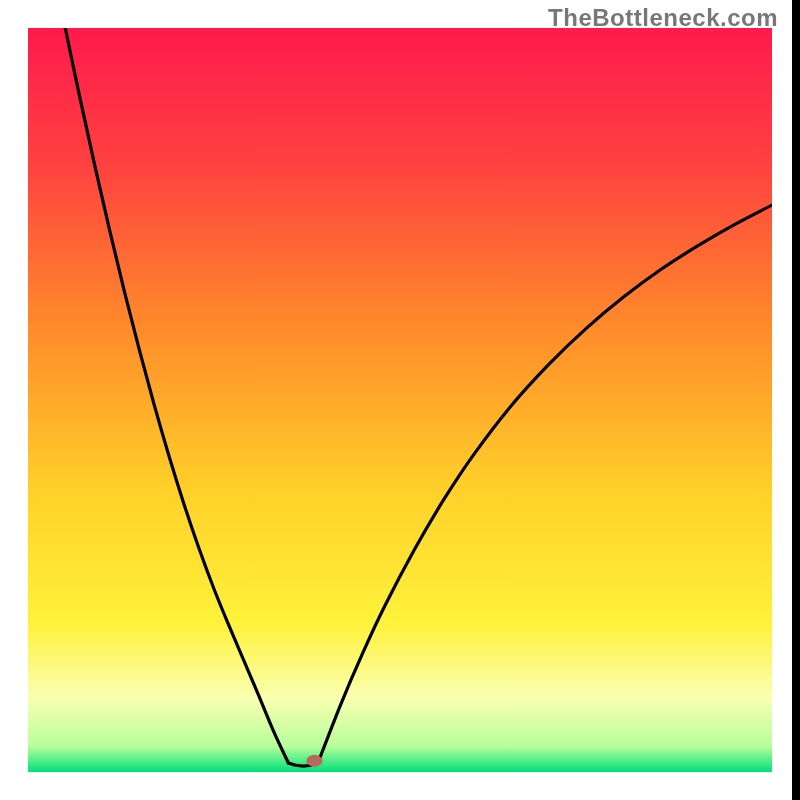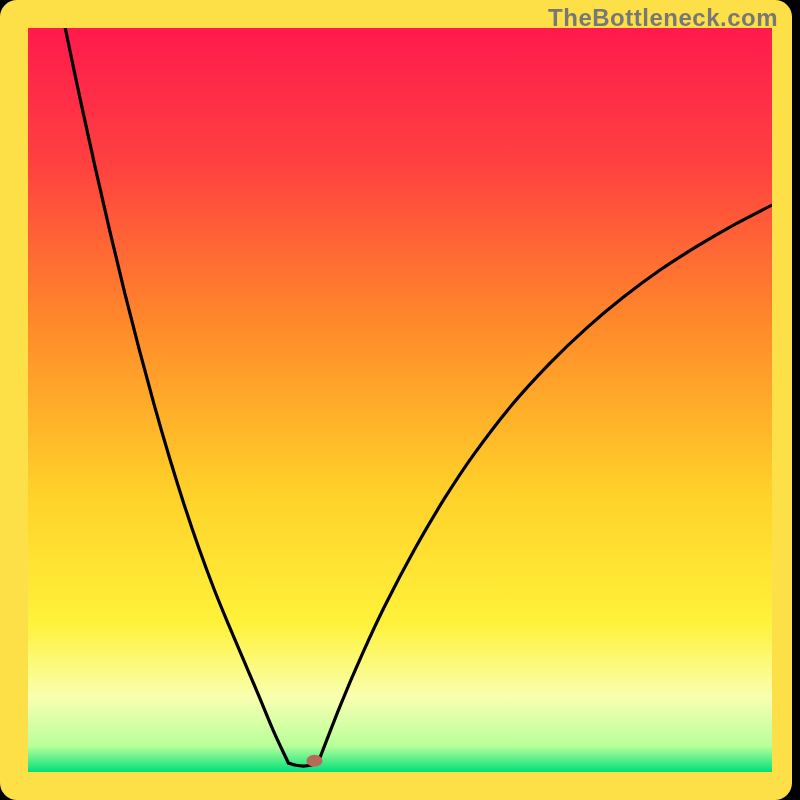--- a/index.html
+++ b/index.html
@@ -8,22 +8,21 @@
     width: 800px;
     height: 800px;
     background: #000;
     font-family: Arial, Helvetica, sans-serif;
     overflow: hidden;
   }
   .outer {
     position: relative;
     width: 792px;
     height: 800px;
-    background: #fde047;
-    border-radius: 17px;
+    background: #ffffff;
   }
   .watermark {
     position: absolute;
     top: 4px;
     right: 14px;
     font-size: 24px;
     font-weight: 600;
     color: #777;
     letter-spacing: 0.5px;
     user-select: none;

